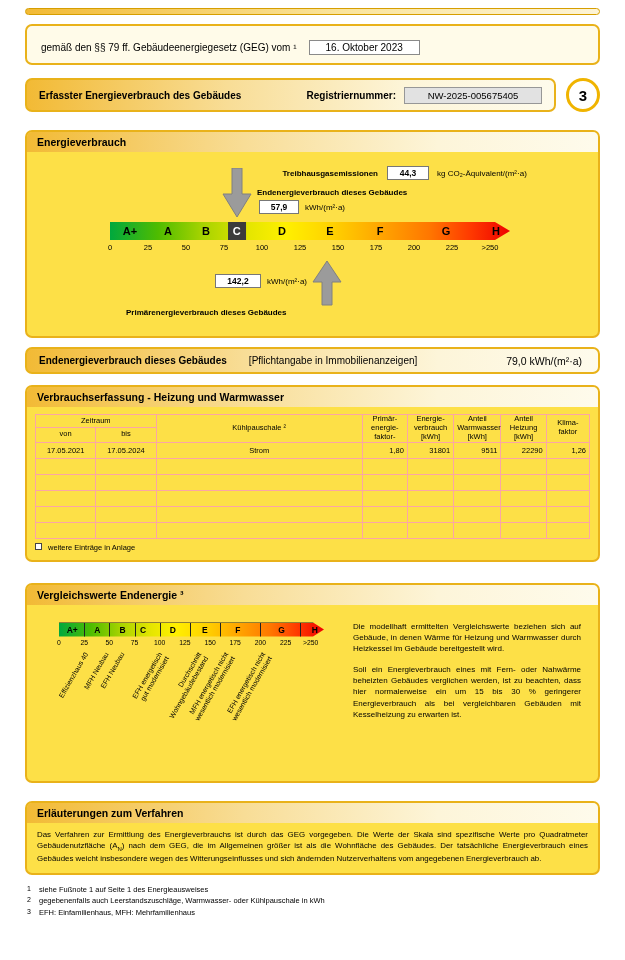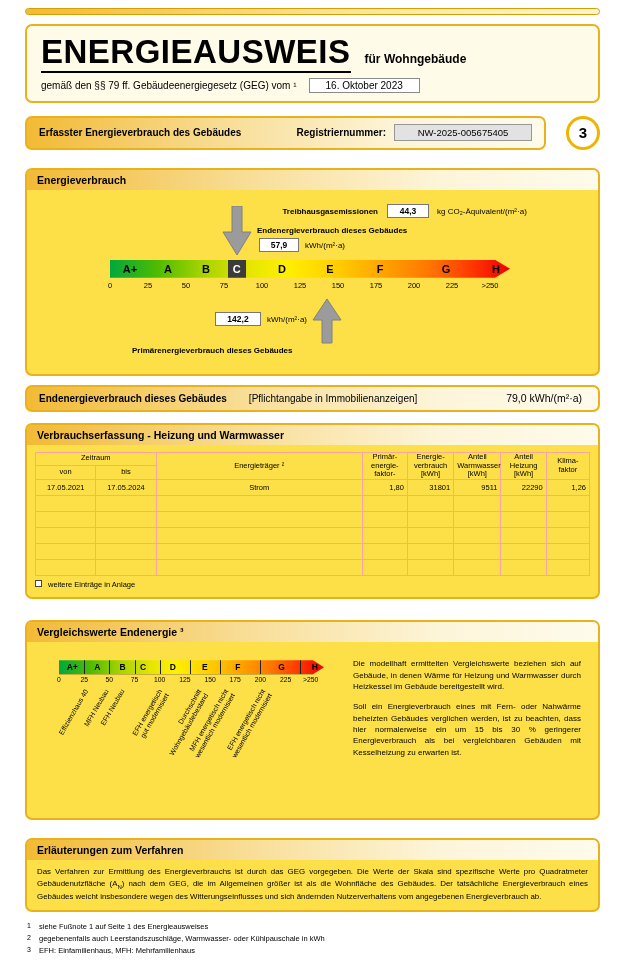--- a/index.html
+++ b/index.html
@@ -25,21 +25,21 @@
   
   .hdrbox { background:#FFFBE9; padding:9px 14px 8px; margin-bottom:13px; }
   .hdr-row1 { display:flex; align-items:flex-end; }
   h1.title { font-size:33px; font-weight:bold; line-height:1.02; letter-spacing:.5px;
     border-bottom:2.5px solid #000; padding-bottom:2px; display:inline-block; }
   .subtitle { font-size:12px; font-weight:bold; margin-left:14px; padding-bottom:7px; }
   .hdr-row2 { display:flex; align-items:center; margin-top:5px; font-size:10px; }
   .datebox { margin-left:12px; border:1px solid #8a8a8a; background:#fff;
     padding:1px 16px; font-size:10px; text-align:center; }
   
-  .regrow { display:flex; align-items:center; gap:20px; margin-bottom:18px; }
+  .regrow { display:flex; align-items:center; gap:10px; margin-bottom:18px; }
   .regstrip { flex:1; height:34px; display:flex; align-items:center; padding:0 12px;
     background:linear-gradient(90deg,#F2BA35 0%,#F8DD96 38%,#FDF5D9 72%,#FEFBEC 100%); }
   .regtitle { font-weight:bold; font-size:10px; }
   .reglabel { font-weight:bold; font-size:10px; margin-left:auto; margin-right:8px; }
   .regnum { background:#E2E2E2; border:1px solid #979797; font-size:9.5px;
     padding:2px 0; width:138px; text-align:center; }
   .pagecircle { flex:none; width:34px; height:34px; border-radius:50%;
     border:3.5px solid #F0B400; background:#fff; display:flex; align-items:center;
     justify-content:center; font-weight:bold; font-size:15px; }
   
@@ -109,24 +109,20 @@
   sub.an { font-size:6px; }
 </style>
 </head>
 <body>
 
 <div class="page">
 
   <div class="topbar"></div>
 
   <div class="box hdrbox">
-    <div class="hdr-row1">
-      <h1 class="title">ENERGIEAUSWEIS</h1>
-      <span class="subtitle">für Wohngebäude</span>
-    </div>
     <div class="hdr-row2">
       <span>gemäß den §§ 79 ff. Gebäudeenergiegesetz (GEG) vom ¹</span>
       <span class="datebox">16. Oktober 2023</span>
     </div>
   </div>
 
   <div class="regrow">
     <div class="regstrip box" style="border-radius:7px;">
       <span class="regtitle">Erfasster Energieverbrauch des Gebäudes</span>
       <span class="reglabel">Registriernummer:</span>
@@ -182,21 +178,21 @@
 
       <span class="valbox" style="left:180px; top:114px; width:46px;">142,2</span>
       <span class="sunit" style="left:232px; top:117px;">kWh/(m²·a)</span>
 
       <span class="arrow" style="left:277px; top:100px;">
         <svg width="30" height="46" viewBox="0 0 30 46">
             <path d="M15 1 L29 22 H20 V45 H10 V22 H1 Z" fill="#9B9B9B" stroke="#808080" stroke-width="1"></path>
           </svg>
       </span>
 
-      <span class="slabel" style="left:97px; top:148px;">Primärenergieverbrauch dieses Gebäudes</span>
+      <span class="slabel" style="left:91px; top:148px;">Primärenergieverbrauch dieses Gebäudes</span>
     </div>
   </div>
 
   <div class="box mandbox">
     <span class="mandlabel">Endenergieverbrauch dieses Gebäudes</span>
     <span class="mandbracket">[Pflichtangabe in Immobilienanzeigen]</span>
     <span class="mandvalue">79,0 kWh/(m²·a)</span>
   </div>
 
   <div class="box tablebox">
@@ -209,21 +205,21 @@
             <col style="width:205px">
           <col style="width:45px">
             <col style="width:46px">
             <col style="width:47px">
           <col style="width:45px">
             <col style="width:43px">
         </colgroup>
         <thead>
           <tr>
             <th colspan="2" style="height:13px;">Zeitraum</th>
-            <th rowspan="2">Energieträger ²</th>
+            <th rowspan="2">Kühlpauschale ²</th>
             <th rowspan="2">Primär-
 energie-
 faktor-</th>
             <th rowspan="2">Energie-
 verbrauch
 [kWh]</th>
             <th rowspan="2">Anteil
 Warmwasser
 [kWh]</th>
             <th rowspan="2">Anteil

